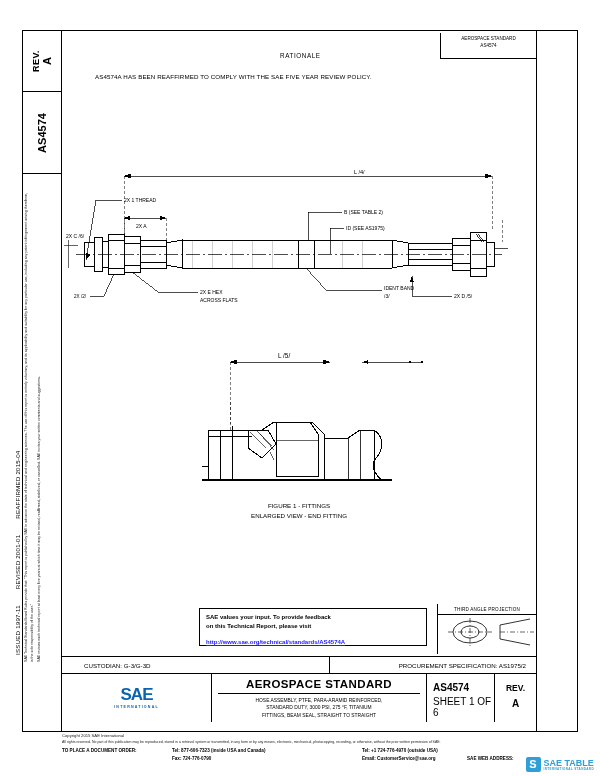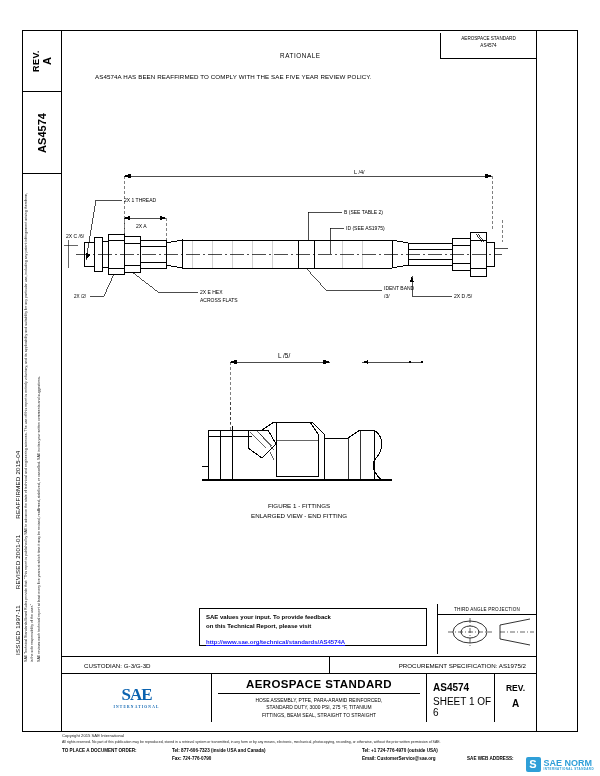--- a/index.html
+++ b/index.html
@@ -75,21 +75,21 @@
   .cust-l{position:absolute;left:0;top:0;width:268px;height:100%;
       border-right:1.2px solid #000;box-sizing:border-box;
       font-size:6.2px;padding:5px 0 0 22px;}
   .cust-r{position:absolute;left:268px;top:0;right:0;height:100%;
       font-size:6.2px;padding:5px 10px 0 0;text-align:right;}
 
   
   .tb{position:absolute;left:62px;top:674px;width:474px;height:48px;
       box-sizing:border-box;}
   .tb-logo{position:absolute;left:0;top:0;width:150px;height:48px;
-      border-right:1.2px solid #000;box-sizing:border-box;font-family:Liberation Serif, serif;}
+      border-right:1.2px solid #000;box-sizing:border-box;}
   .tb-mid{position:absolute;left:150px;top:0;width:215px;height:48px;
       border-right:1.2px solid #000;box-sizing:border-box;text-align:center;}
   .tb-num{position:absolute;left:365px;top:0;width:68px;height:48px;
       border-right:1.2px solid #000;box-sizing:border-box;padding-left:6px;}
   .tb-rev{position:absolute;left:433px;top:0;right:0;height:48px;
       box-sizing:border-box;text-align:center;}
   .as-title{font-size:11.5px;font-weight:bold;letter-spacing:.4px;
       border-bottom:1.1px solid #000;padding:4px 0 3px;margin:0 6px;}
   .as-desc{font-size:4.9px;line-height:1.5;padding-top:3px;}
   .tb-num .n{font-size:10px;font-weight:bold;padding-top:8px;}
@@ -345,18 +345,18 @@
       <div class="c">Fax: 724-776-0790</div>
       <div class="d">Tel: +1 724-776-4970 (outside USA)</div>
       <div class="e">Email: CustomerService@sae.org</div>
       <div class="f">SAE WEB ADDRESS:</div>
     </div>
   </div>
 
   <div class="wm">
     <div class="wm-logo-sq">S</div>
     <div class="tx">
-      <span>SAE NORM</span>
+      <span>SAE TABLE</span>
       <small>INTERNATIONAL STANDARD</small>
     </div>
   </div>
 
 </div>
 
 </body></html>

